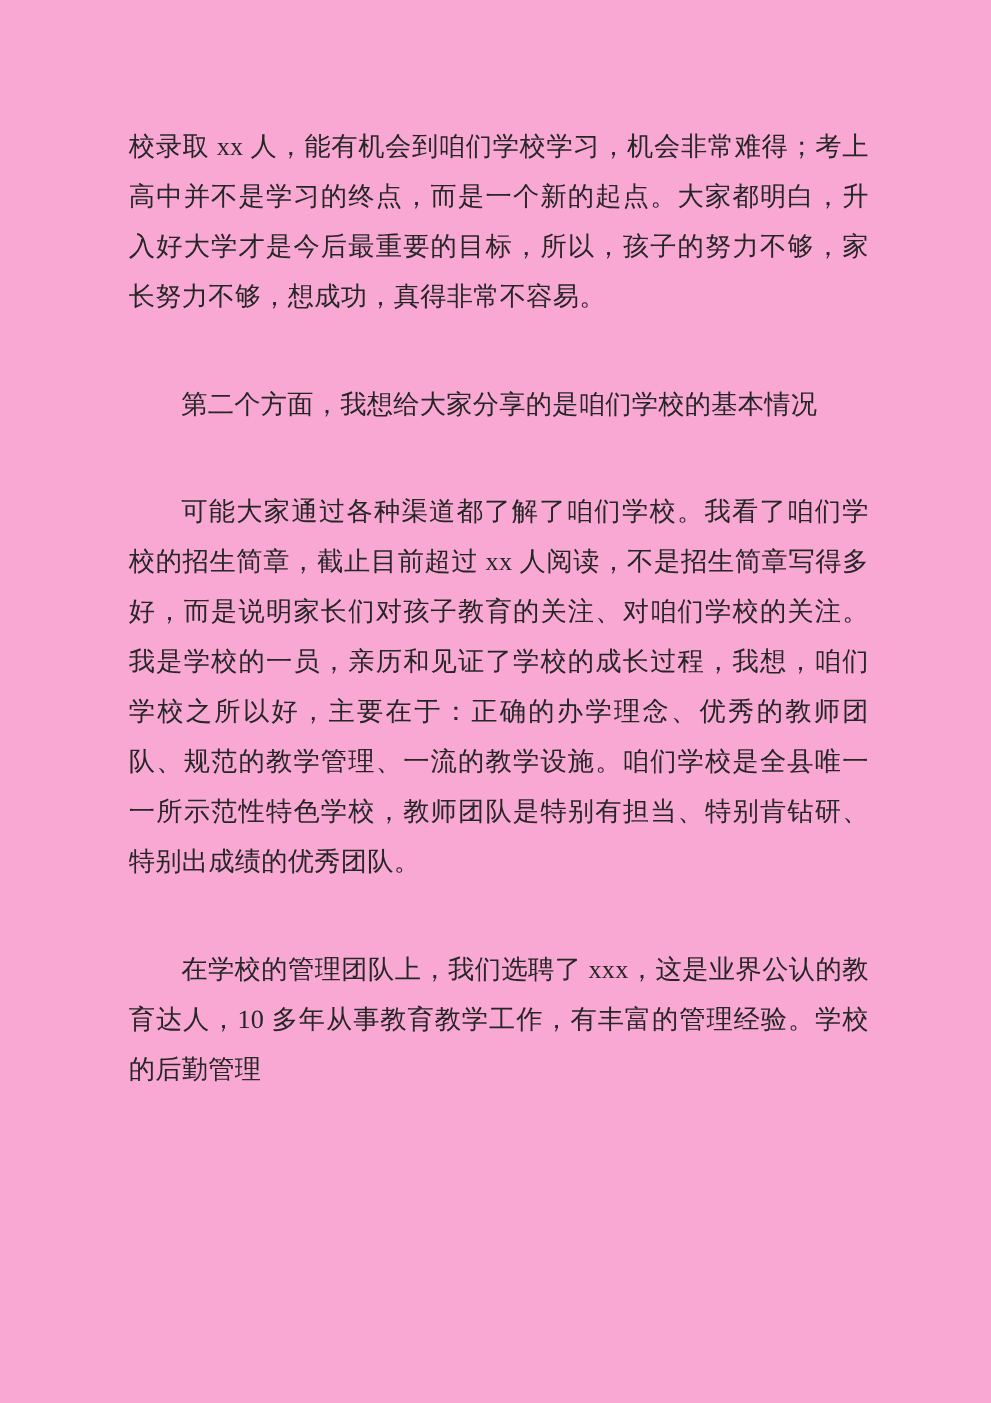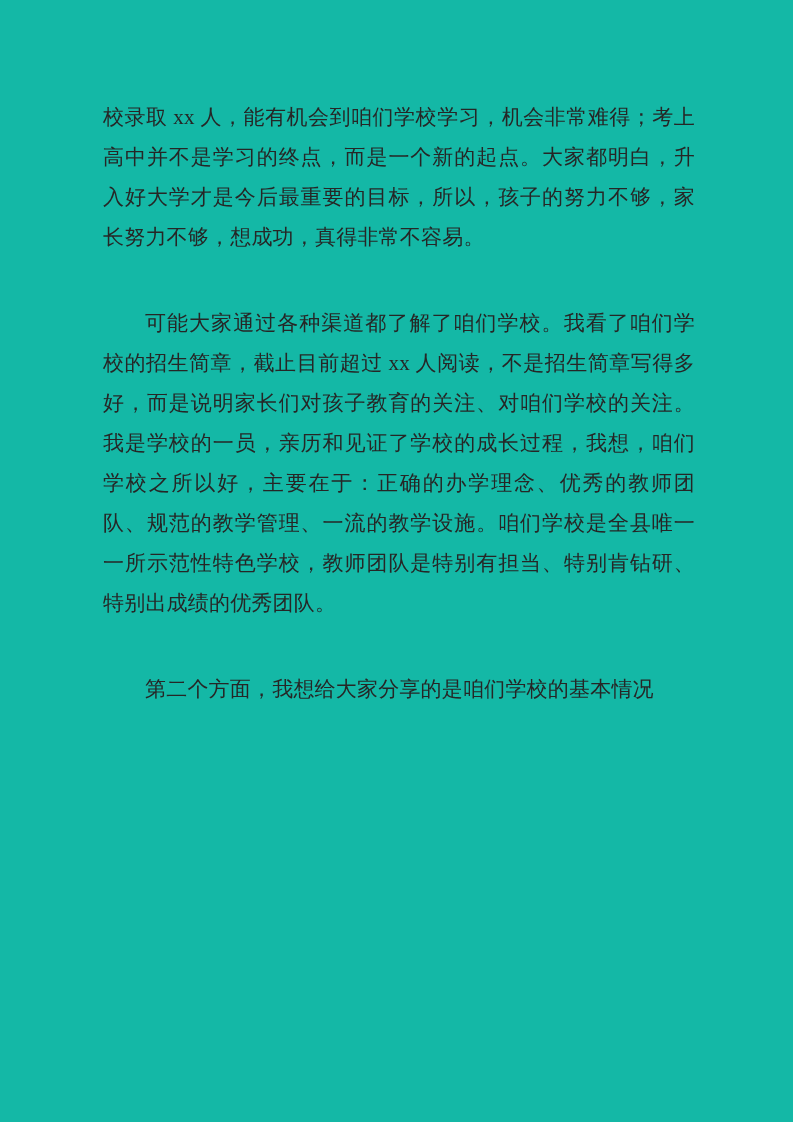--- a/index.html
+++ b/index.html
@@ -4,21 +4,21 @@
 <style>
   html, body {
     margin: 0;
     padding: 0;
     background: #ffffff;
   }
   .page {
     position: relative;
     width: 793px;
     height: 1122px;
-    background: #14b8a6;
+    background: #f9a8d4;
     overflow: hidden;
   }
   .text-body {
     position: absolute;
     top: 97px;
     left: 103px;
     width: 592px;
   }
   .para {
     font-family: "Liberation Serif", "DejaVu Serif", serif;
@@ -32,16 +32,17 @@
   .para.indent {
     text-indent: 42px;
   }
 </style>
 </head>
 <body>
 
 <div class="page">
   <div class="text-body">
     <p class="para">校录取 xx 人，能有机会到咱们学校学习，机会非常难得；考上高中并不是学习的终点，而是一个新的起点。大家都明白，升入好大学才是今后最重要的目标，所以，孩子的努力不够，家长努力不够，想成功，真得非常不容易。</p>
+    <p class="para indent">第二个方面，我想给大家分享的是咱们学校的基本情况</p>
     <p class="para indent">可能大家通过各种渠道都了解了咱们学校。我看了咱们学校的招生简章，截止目前超过 xx 人阅读，不是招生简章写得多好，而是说明家长们对孩子教育的关注、对咱们学校的关注。我是学校的一员，亲历和见证了学校的成长过程，我想，咱们学校之所以好，主要在于：正确的办学理念、优秀的教师团队、规范的教学管理、一流的教学设施。咱们学校是全县唯一一所示范性特色学校，教师团队是特别有担当、特别肯钻研、特别出成绩的优秀团队。</p>
-    <p class="para indent">第二个方面，我想给大家分享的是咱们学校的基本情况</p>
+    <p class="para indent">在学校的管理团队上，我们选聘了 xxx，这是业界公认的教育达人，10 多年从事教育教学工作，有丰富的管理经验。学校的后勤管理</p>
   </div>
 </div>
 
 </body></html>

